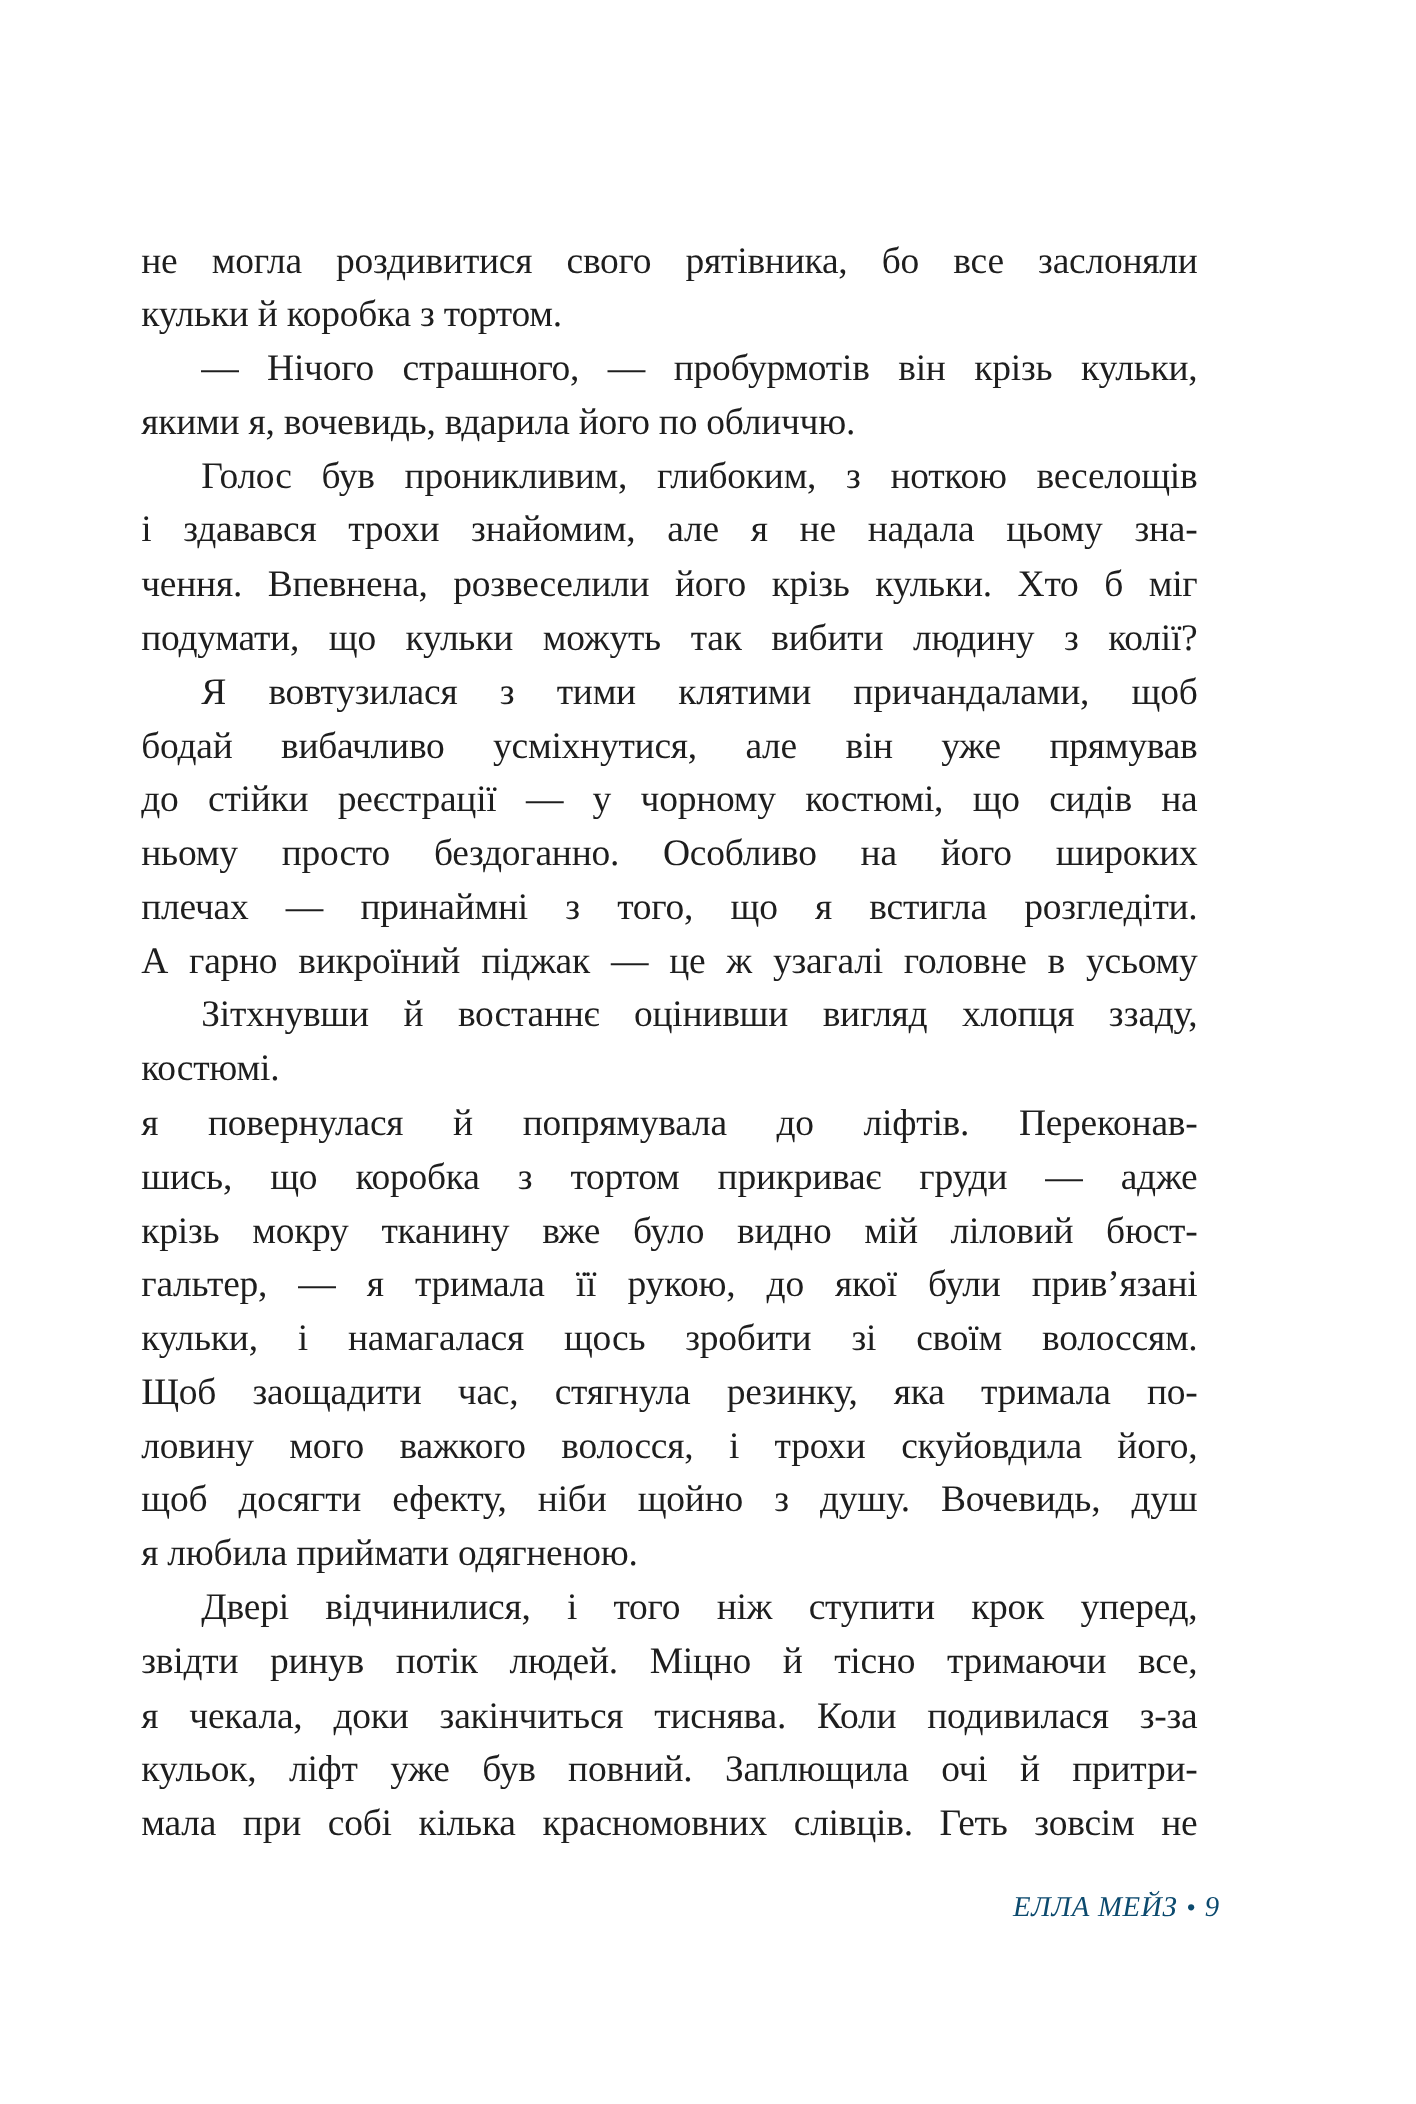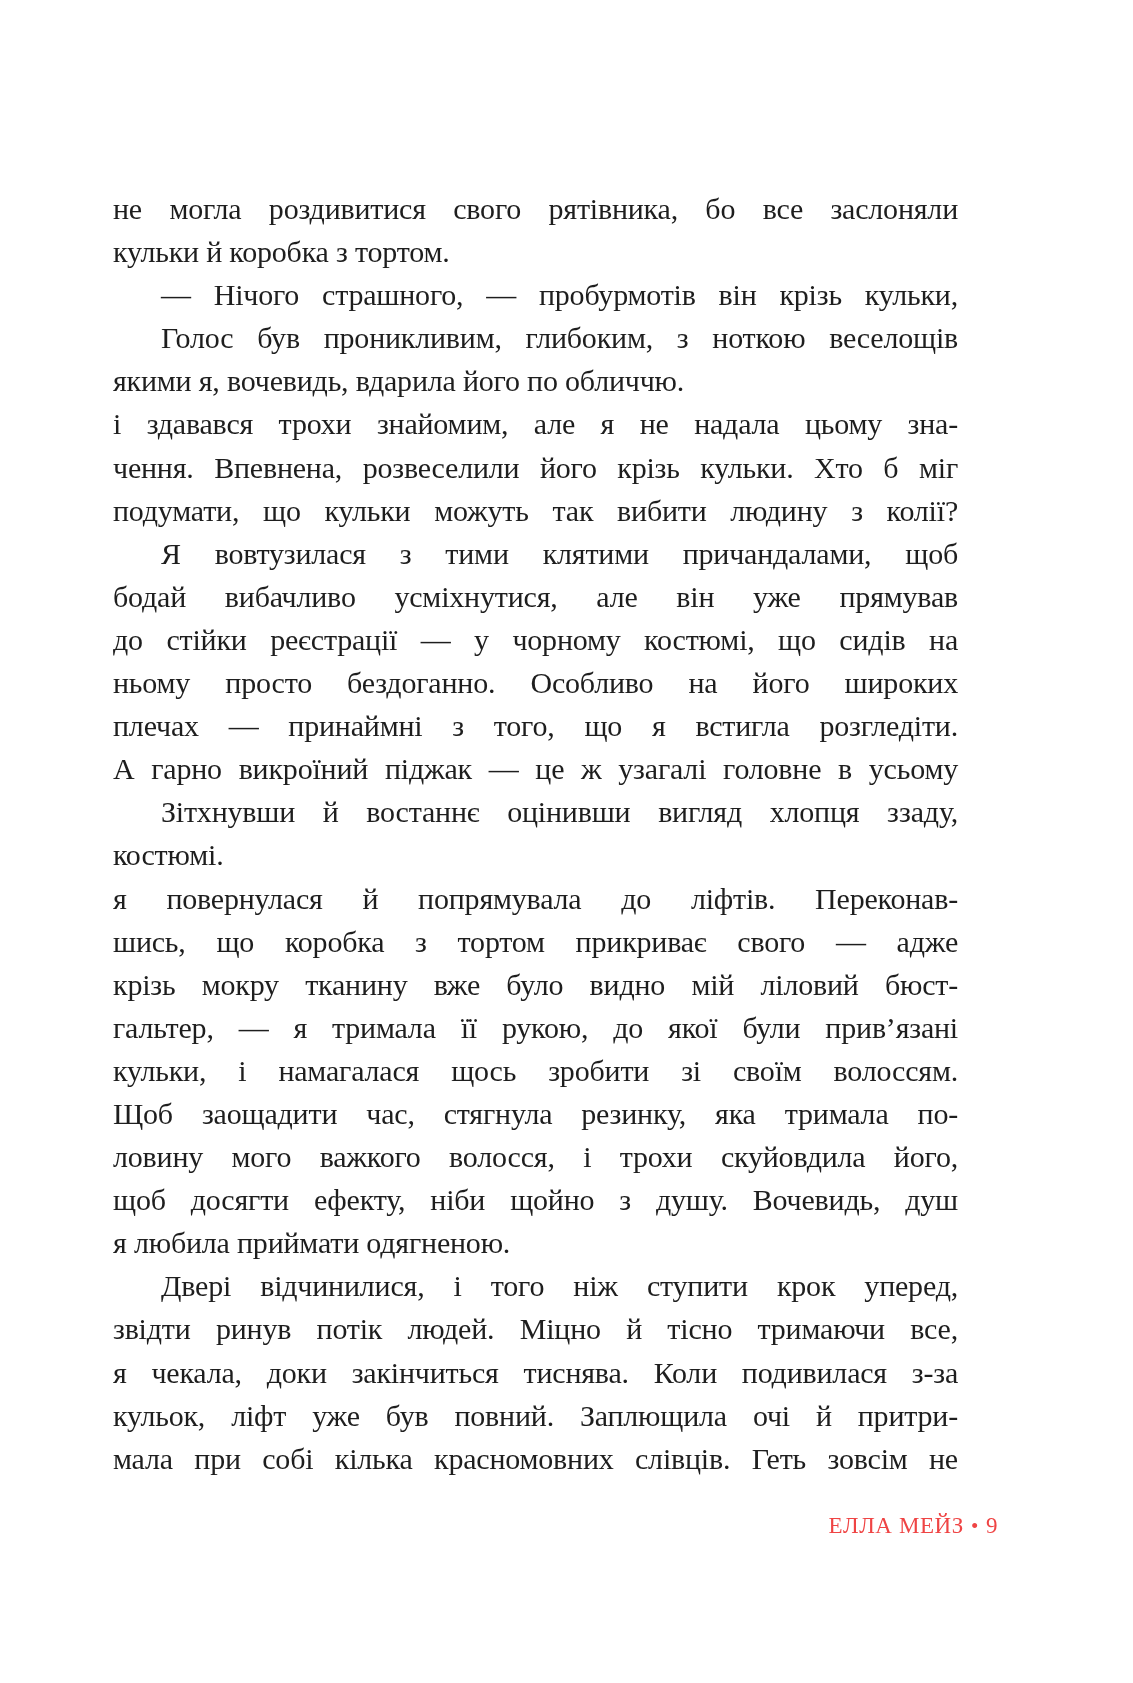--- a/index.html
+++ b/index.html
@@ -41,57 +41,58 @@
     white-space: normal;
     text-align: justify;
     text-align-last: justify;
   }
   .line.indent {
     text-indent: 48px;
   }
   .running-footer {
     position: absolute;
     top: 1512px;
-    right: 135px;
+    right: 157px;
     font-size: 23px;
     line-height: 28px;
-    color: #ef4444;
+    color: #0c4a6e;
     letter-spacing: 0.6px;
     white-space: nowrap;
+    font-style: italic;
   }
   .running-footer .sep {
     display: inline-block;
     margin: 0 7px;
     font-size: 21px;
   }
 </style>
 </head>
 <body>
 
 <div class="book-page">
 
   <main class="text-block" id="text-block">
       <p class="line justify">не могла роздивитися свого рятівника, бо все заслоняли</p>
       <p class="line">кульки й коробка з тортом.</p>
       <p class="line indent justify">— Нічого страшного, — пробурмотів він крізь кульки,</p>
+      <p class="line">якими я, вочевидь, вдарила його по обличчю.</p>
       <p class="line indent justify">Голос був проникливим, глибоким, з ноткою веселощів</p>
-      <p class="line">якими я, вочевидь, вдарила його по обличчю.</p>
       <p class="line justify">і здавався трохи знайомим, але я не надала цьому зна-</p>
       <p class="line justify">чення. Впевнена, розвеселили його крізь кульки. Хто б міг</p>
       <p class="line justify">подумати, що кульки можуть так вибити людину з колії?</p>
       <p class="line indent justify">Я вовтузилася з тими клятими причандалами, щоб</p>
       <p class="line justify">бодай вибачливо усміхнутися, але він уже прямував</p>
       <p class="line justify">до стійки реєстрації — у чорному костюмі, що сидів на</p>
       <p class="line justify">ньому просто бездоганно. Особливо на його широких</p>
       <p class="line justify">плечах — принаймні з того, що я встигла розгледіти.</p>
       <p class="line justify">А гарно викроїний піджак — це ж узагалі головне в усьому</p>
       <p class="line indent justify">Зітхнувши й востаннє оцінивши вигляд хлопця ззаду,</p>
       <p class="line">костюмі.</p>
       <p class="line justify">я повернулася й попрямувала до ліфтів. Переконав-</p>
-      <p class="line justify">шись, що коробка з тортом прикриває свого — адже</p>
+      <p class="line justify">шись, що коробка з тортом прикриває груди — адже</p>
       <p class="line justify">крізь мокру тканину вже було видно мій ліловий бюст-</p>
       <p class="line justify">гальтер, — я тримала її рукою, до якої були прив’язані</p>
       <p class="line justify">кульки, і намагалася щось зробити зі своїм волоссям.</p>
       <p class="line justify">Щоб заощадити час, стягнула резинку, яка тримала по-</p>
       <p class="line justify">ловину мого важкого волосся, і трохи скуйовдила його,</p>
       <p class="line justify">щоб досягти ефекту, ніби щойно з душу. Вочевидь, душ</p>
       <p class="line">я любила приймати одягненою.</p>
       <p class="line indent justify">Двері відчинилися, і того ніж ступити крок уперед,</p>
       <p class="line justify">звідти ринув потік людей. Міцно й тісно тримаючи все,</p>
       <p class="line justify">я чекала, доки закінчиться тиснява. Коли подивилася з-за</p>

